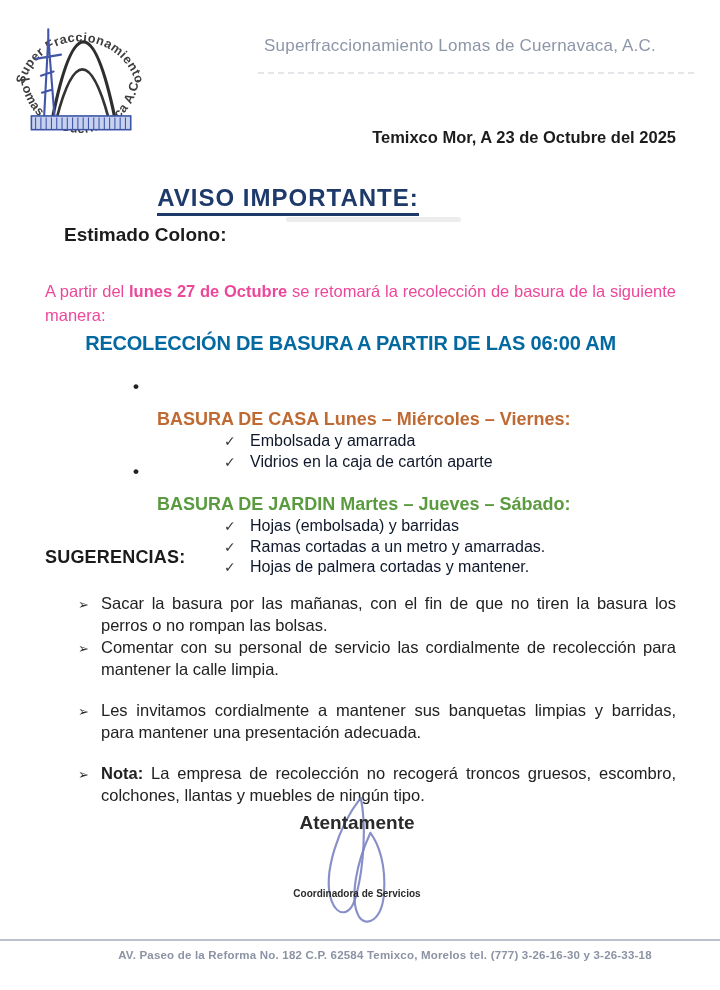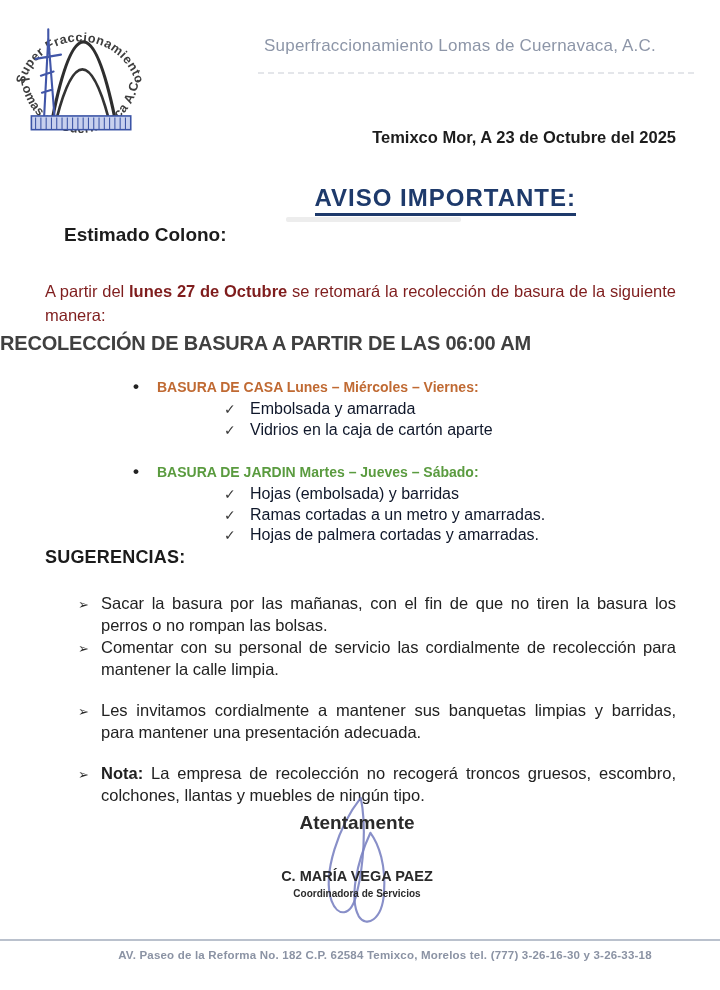--- a/index.html
+++ b/index.html
@@ -8,37 +8,37 @@
     font-family:"Liberation Sans","DejaVu Sans",sans-serif;color:#262626;
   }
   
   .logo{position:absolute;left:6px;top:6px;width:148px;height:148px;}
   .arc-text{font-family:"Liberation Sans",sans-serif;font-size:12px;font-weight:bold;fill:#3d3d3d;letter-spacing:.5px;}
   .org-title{position:absolute;left:230px;top:36px;width:460px;text-align:center;
     font-size:17px;color:#8d96a8;font-weight:400;letter-spacing:.2px;}
   .faint-rule{position:absolute;left:258px;top:72px;width:436px;border-top:2px dashed #e4e6ea;}
   .date{position:absolute;left:0;top:128px;width:676px;text-align:right;font-weight:bold;font-size:16.5px;color:#1c1c1c;}
   
-  .aviso{position:absolute;left:0;top:184px;width:576px;text-align:right;}
+  .aviso{position:absolute;left:0;top:184px;width:576px;text-align:center;}
   .aviso-text{display:inline-block;font-size:24px;font-weight:bold;color:#1e3a6b;
     letter-spacing:1px;border-bottom:3px solid #1e3a6b;padding-bottom:1px;}
   .ghost-bar{position:absolute;left:286px;top:217px;width:175px;height:5px;background:#ededed;border-radius:2px;}
   .salutation{position:absolute;left:64px;top:224px;font-size:19px;font-weight:bold;color:#1c1c1c;}
   
   .intro{position:absolute;left:45px;top:279px;width:631px;margin:0;font-size:16.5px;
-    line-height:24px;text-align:justify;color:#7f1d1d;}
-  .schedule{position:absolute;left:0;top:332px;width:616px;text-align:left;
-    font-size:20px;font-weight:bold;letter-spacing:-.2px;color:#404040;}
+    line-height:24px;text-align:justify;color:#ec4899;}
+  .schedule{position:absolute;left:0;top:332px;width:616px;text-align:right;
+    font-size:20px;font-weight:bold;letter-spacing:-.2px;color:#0369a1;}
   
   .section{position:absolute;left:133px;width:545px;}
   .sec-casa{top:377px;}
   .sec-jardin{top:462px;}
   .sec-head{display:flex;line-height:20px;margin-bottom:2px;}
   .bullet{width:24px;font-size:17px;font-weight:bold;color:#222;}
-  .sec-title{font-size:14px;font-weight:bold;}
+  .sec-title{font-size:18px;font-weight:bold;margin-top:32px;}
   .casa{color:#c06a33;}
   .jardin{color:#5a9b3f;}
   .checks{margin-left:91px;}
   .check-row{display:flex;line-height:19.5px;}
   .check{width:26px;font-size:14px;color:#3a3a3a;padding-top:1px;}
   .check-text{font-size:16px;color:#0f172a;}
   
   .sugg-head{position:absolute;left:45px;top:547px;font-size:18px;font-weight:bold;color:#1b1b1b;letter-spacing:.2px;}
   .arrow-list{position:absolute;left:78px;top:592px;width:598px;}
   .arrow-item{display:flex;line-height:22px;font-size:16.5px;color:#222;}
@@ -129,21 +129,21 @@
       <div class="check-row">
         <span class="check">✓</span>
         <span class="check-text">Hojas (embolsada) y barridas</span>
       </div>
       <div class="check-row">
         <span class="check">✓</span>
         <span class="check-text">Ramas cortadas a un metro y amarradas.</span>
       </div>
       <div class="check-row">
         <span class="check">✓</span>
-        <span class="check-text">Hojas de palmera cortadas y amarradas.</span>
+        <span class="check-text">Hojas de palmera cortadas y mantener.</span>
       </div>
     </div>
   </div>
 
   <div class="sugg-head">SUGERENCIAS:</div>
   <div class="arrow-list">
     <div class="arrow-item">
       <span class="arrow">➢</span>
       <div class="arrow-text"><b></b><span>Sacar la basura por las mañanas, con el fin de que no tiren la basura los perros o no rompan las bolsas.</span></div>
     </div>
@@ -159,19 +159,18 @@
       <span class="arrow">➢</span>
       <div class="arrow-text"><b>Nota:</b><span> La empresa de recolección no recogerá troncos gruesos, escombro, colchones, llantas y muebles de ningún tipo.</span></div>
     </div>
   </div>
 
   <svg class="signature" viewBox="0 0 100 140" aria-hidden="true">
     <path class="sig-ink" d="M 60,6 C 38,34 20,84 30,112 C 36,128 50,130 56,104 C 63,76 66,34 60,6"></path>
     <path class="sig-ink" d="M 70,42 C 56,72 48,110 58,128 C 66,140 82,132 84,104 C 86,76 79,54 70,42"></path>
   </svg>
   <div class="closing">Atentamente</div>
-  <div class="sig-name">C. MARÍA VEGA PAEZ</div>
   <div class="sig-role">Coordinadora de Servicios</div>
 
   <div class="footer-rule"></div>
   <div class="footer">AV. Paseo de la Reforma No. 182 C.P. 62584 Temixco, Morelos tel. (777) 3-26-16-30 y 3-26-33-18</div>
 
 </div>
 
 </body></html>

